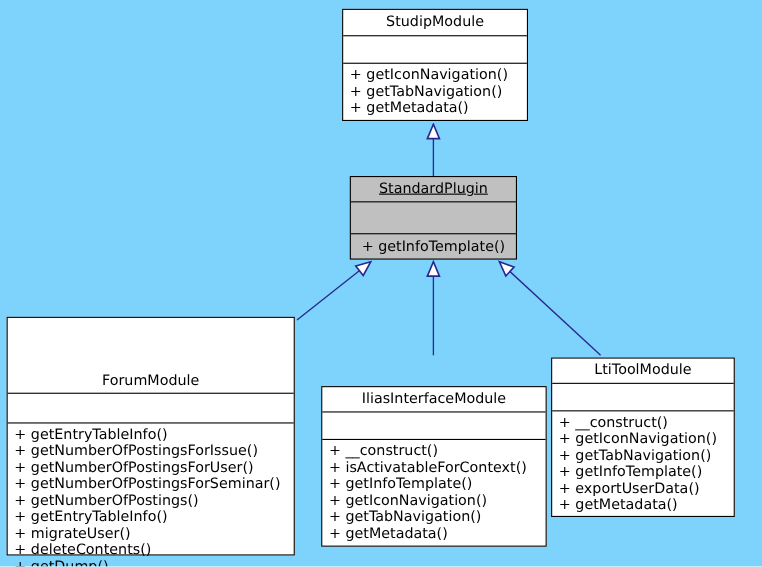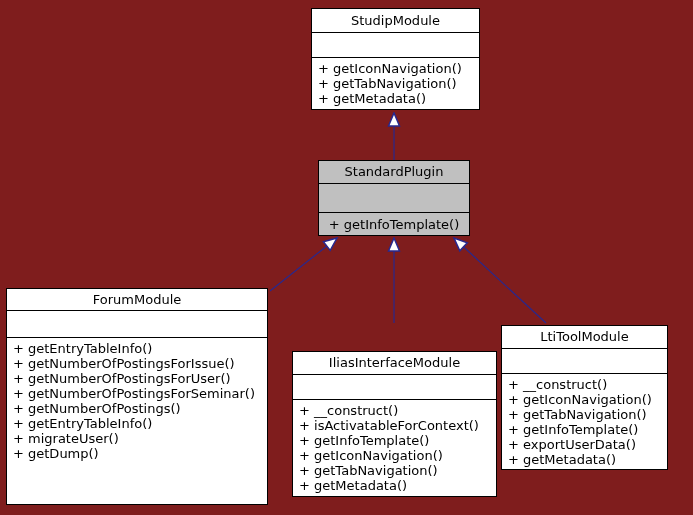--- a/index.html
+++ b/index.html
@@ -11,21 +11,21 @@
   * { box-sizing: border-box; margin: 0; padding: 0; }
   html, body { background: #ffffff; }
   body {
     font-family: "DejaVu Sans", "Liberation Sans", sans-serif;
     color: var(--text-color);
   }
   .diagram {
     position: relative;
     width: 693px;
     height: 515px;
-    background: #7f1d1d;
+    background: #7dd3fc;
     overflow: hidden;
   }
   .arrow-layer {
     position: absolute;
     left: 0; top: 0;
     width: 693px; height: 515px;
     pointer-events: none;
   }
   .rel-line {
     stroke: var(--arrow-color);
@@ -54,27 +54,27 @@
     height: 15px;
     line-height: 15px;
     white-space: nowrap;
   }
   
   #box-studip { left: 311px; top: 8px;  width: 169px; height: 102px; }
   #box-studip .box-title { height: 24px; line-height: 23px; }
   #box-studip .box-attrs { height: 25px; }
 
   #box-standard { left: 318px; top: 160px; width: 152px; height: 76px; background: var(--plugin-fill); }
-  #box-standard .box-title { height: 23px; line-height: 22px; }
+  #box-standard .box-title { height: 23px; line-height: 22px; text-decoration: underline; }
   #box-standard .box-attrs { height: 29px; }
   #box-standard .box-methods { padding: 0; height: 22px; display: flex; align-items: center; justify-content: center; }
   #box-standard .method-line { height: auto; line-height: normal; }
 
   #box-forum { left: 6px; top: 288px; width: 262px; height: 217px; }
-  #box-forum .box-title { height: 22px; line-height: 21px; }
+  #box-forum .box-title { height: 22px; line-height: 21px; margin-top: 47px; }
   #box-forum .box-attrs { height: 27px; }
 
   #box-ilias { left: 292px; top: 324px; width: 205px; height: 146px; margin-top: 27px; }
   #box-ilias .box-title { height: 23px; line-height: 22px; }
   #box-ilias .box-attrs { height: 25px; }
 
   #box-lti { left: 501px; top: 325px; width: 167px; height: 145px; }
   #box-lti .box-title { height: 23px; line-height: 22px; }
   #box-lti .box-attrs { height: 25px; }
 </style>
@@ -117,20 +117,21 @@
     <div class="box-title">ForumModule</div>
     <div class="box-attrs"></div>
     <div class="box-methods">
         <div class="method-line">+ getEntryTableInfo()</div>
         <div class="method-line">+ getNumberOfPostingsForIssue()</div>
         <div class="method-line">+ getNumberOfPostingsForUser()</div>
         <div class="method-line">+ getNumberOfPostingsForSeminar()</div>
         <div class="method-line">+ getNumberOfPostings()</div>
         <div class="method-line">+ getEntryTableInfo()</div>
         <div class="method-line">+ migrateUser()</div>
+        <div class="method-line">+ deleteContents()</div>
         <div class="method-line">+ getDump()</div>
       </div>
   </div>
 
   <div class="class-box" id="box-ilias">
     <div class="box-title">IliasInterfaceModule</div>
     <div class="box-attrs"></div>
     <div class="box-methods">
         <div class="method-line">+ __construct()</div>
         <div class="method-line">+ isActivatableForContext()</div>

